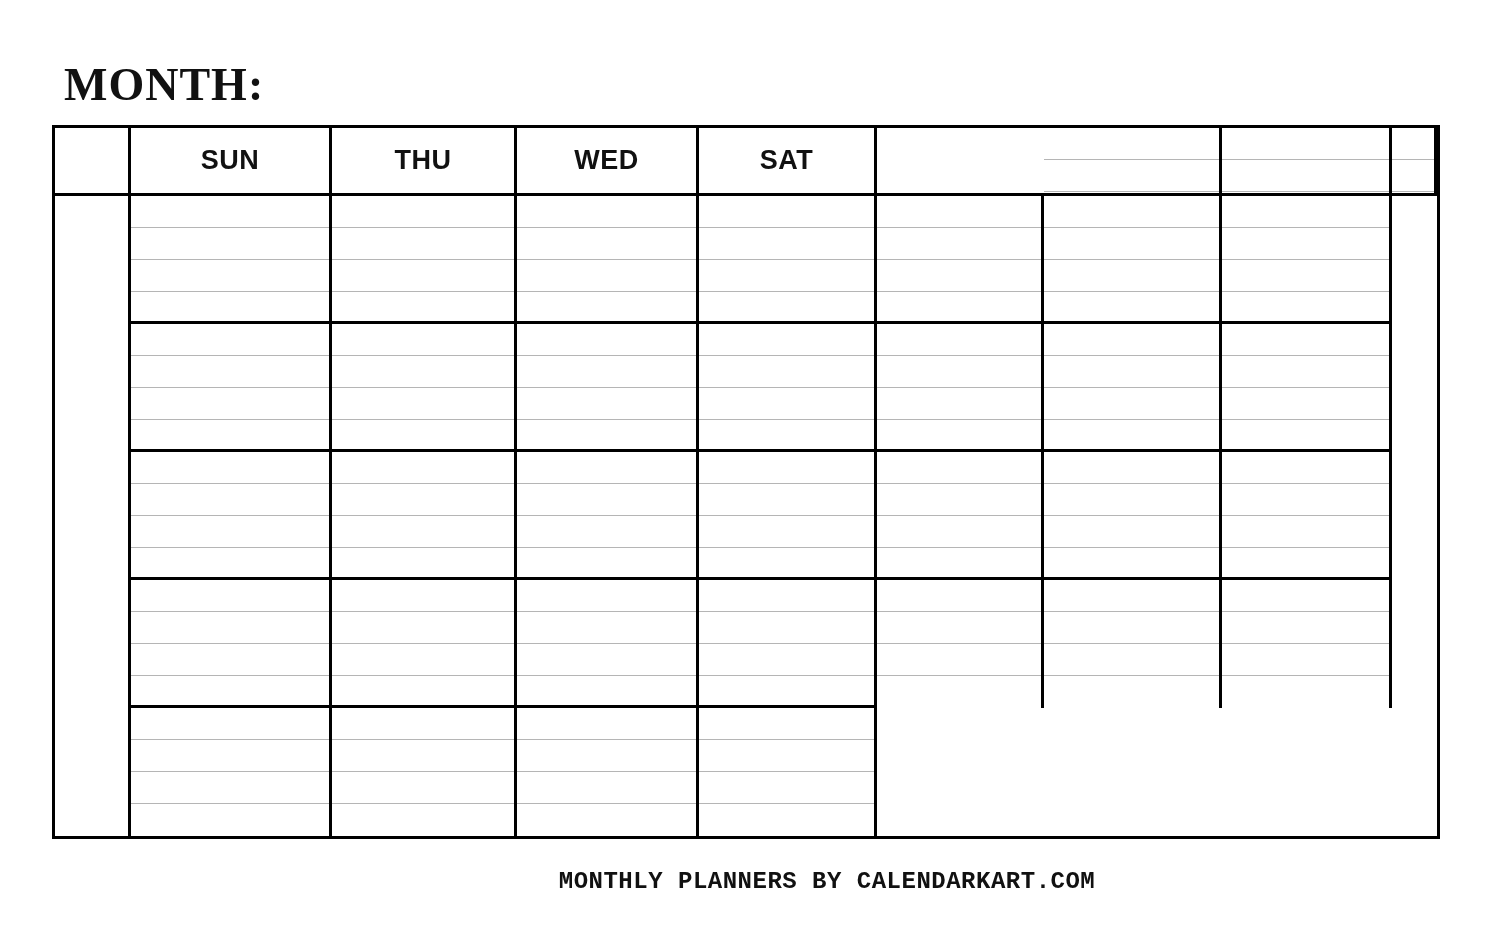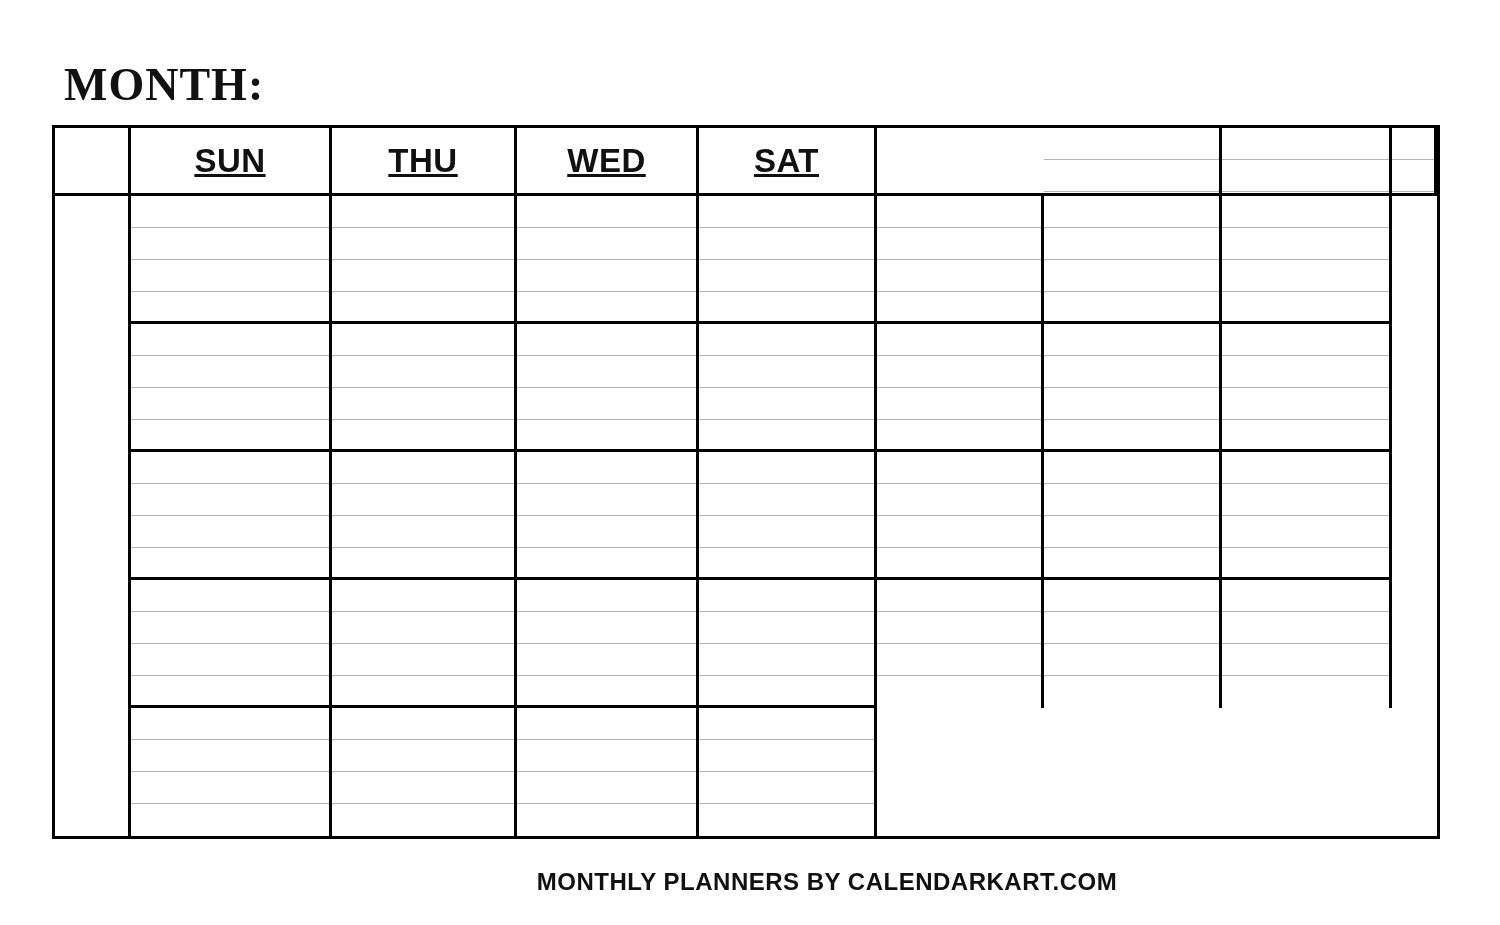--- a/index.html
+++ b/index.html
@@ -26,23 +26,22 @@
     grid-template-rows:68px repeat(5,128px);
     border:3px solid var(--grid);
     background:var(--paper);
   }
 
   
   .hc{
     border-bottom:3px solid var(--grid);
     border-right:3px solid var(--grid);
     display:flex;align-items:center;justify-content:center;
-    font-weight:700;font-size:33px;letter-spacing:0.5px;
+    font-weight:700;font-size:27px;letter-spacing:0.5px;
     color:var(--ink);
-    text-decoration:underline;
   }
   .hc.nr{border-right:none;}
 
   
   .stub-l{grid-column:1;grid-row:2/7;border-right:3px solid var(--grid);}
   .stub-r{grid-column:9;grid-row:2/7;}
 
   
   .dc{
     border-right:3px solid var(--grid);
@@ -54,21 +53,21 @@
     background-size:100% 1px,100% 1px,100% 1px;
     background-position:0 31px,0 63px,0 95px;
     background-repeat:no-repeat;
   }
   .dc.last{border-bottom:none;}
 
   .footer-credit{
     position:absolute;left:827px;top:868px;
     transform:translateX(-50%);
     white-space:nowrap;
-    font-family:Liberation Sans, sans-serif;
+    font-family:Liberation Mono, monospace;
     font-weight:700;font-size:24px;letter-spacing:0.5px;
     color:var(--ink);
   }
 </style>
 </head>
 <body>
 
 <div class="page-title">MONTH:</div>
 
 <div class="cal">

